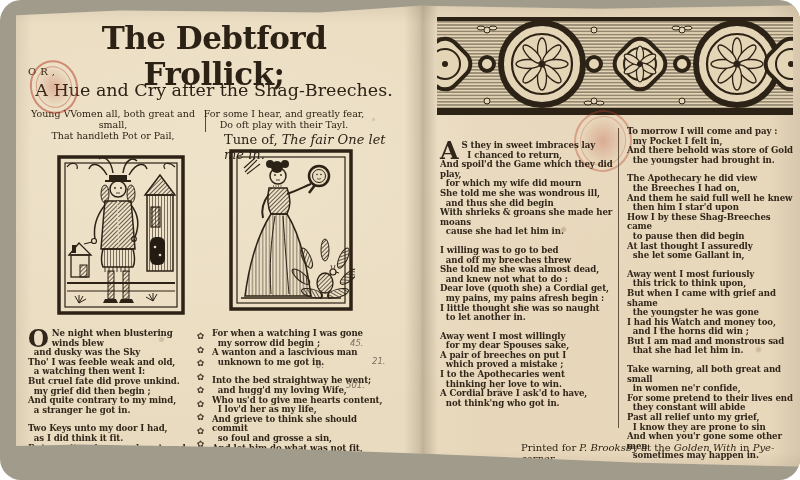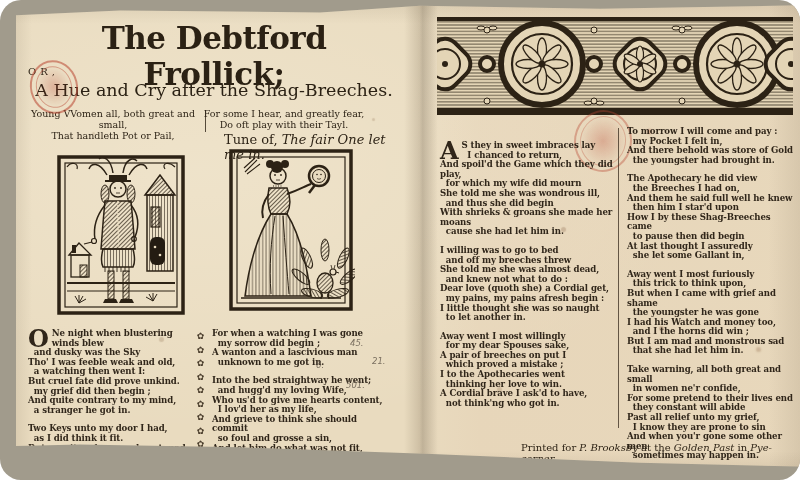--- a/index.html
+++ b/index.html
@@ -396,17 +396,17 @@
       <div class="stanza">Take warning, all both great and small
   in women ne'r confide,
 For some pretend to their lives end
   they constant will abide
 Past all relief unto my grief,
   I know they are prone to sin
 And when you'r gone some other men
   sometimes may happen in.</div>
     </div>
 
-    <div class="abs imprint"><span>Printed for </span><span class="it">P. Brooksby</span><span> at the </span><span class="it">Golden Past</span><span> in </span><span class="it">Pye-corner.</span></div>
+    <div class="abs imprint"><span>Printed for </span><span class="it">P. Brooksby</span><span> at the </span><span class="it">Golden With</span><span> in </span><span class="it">Pye-corner.</span></div>
 
     <div class="gutter"></div>
   </div>
 </div>
 
 </body></html>

